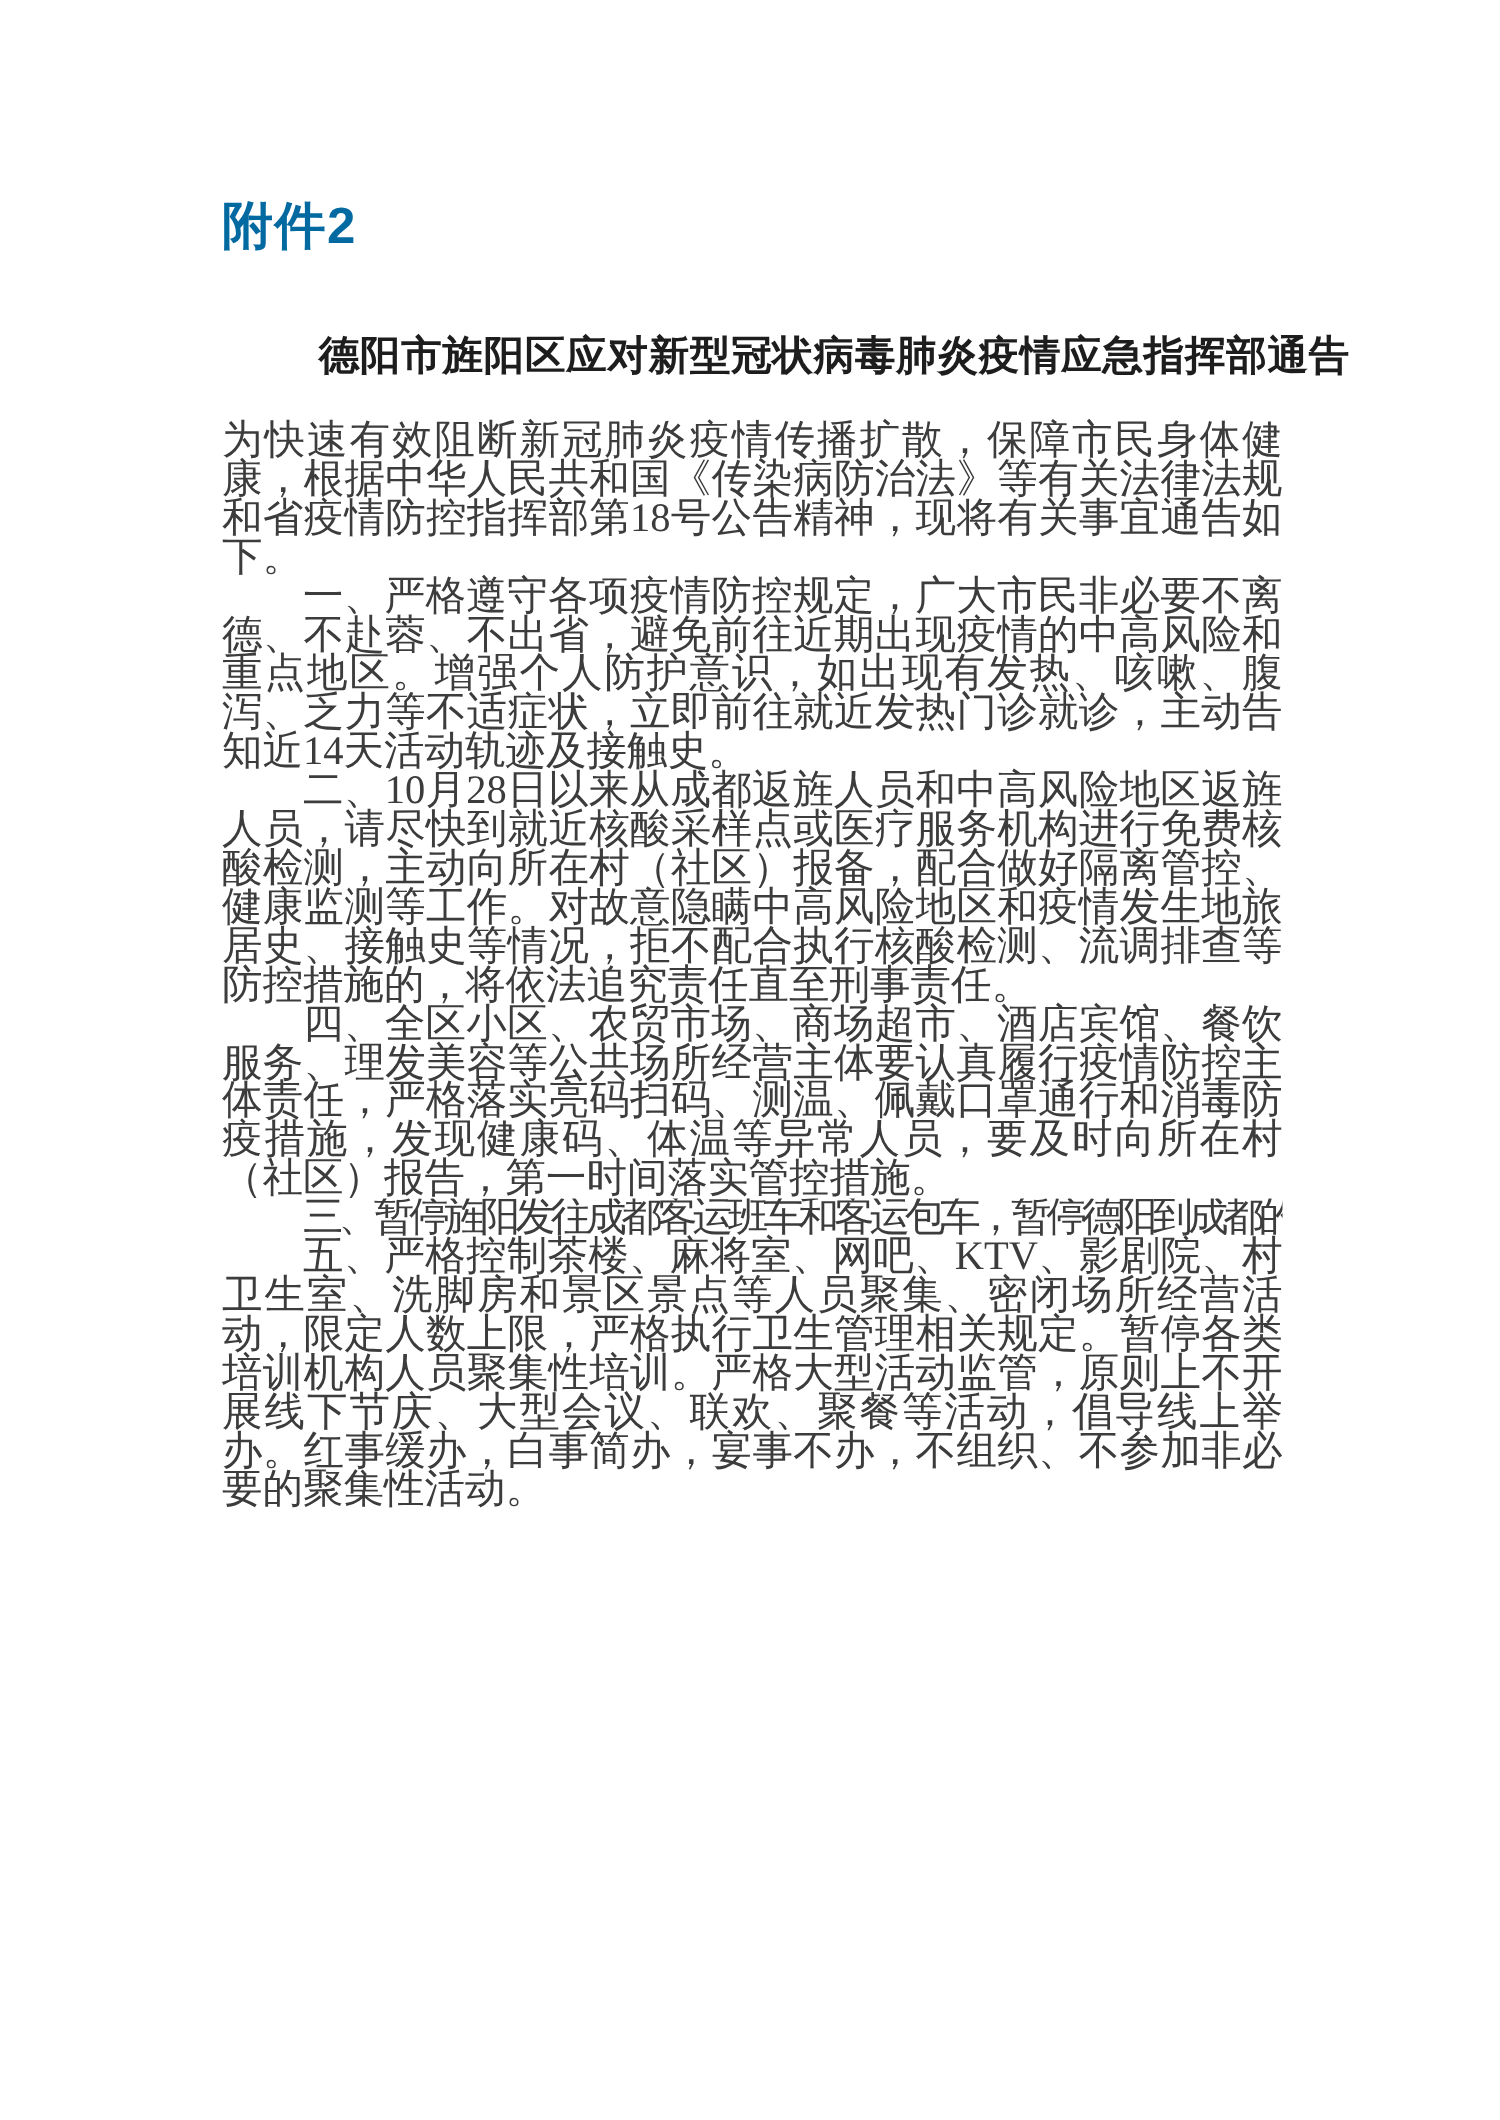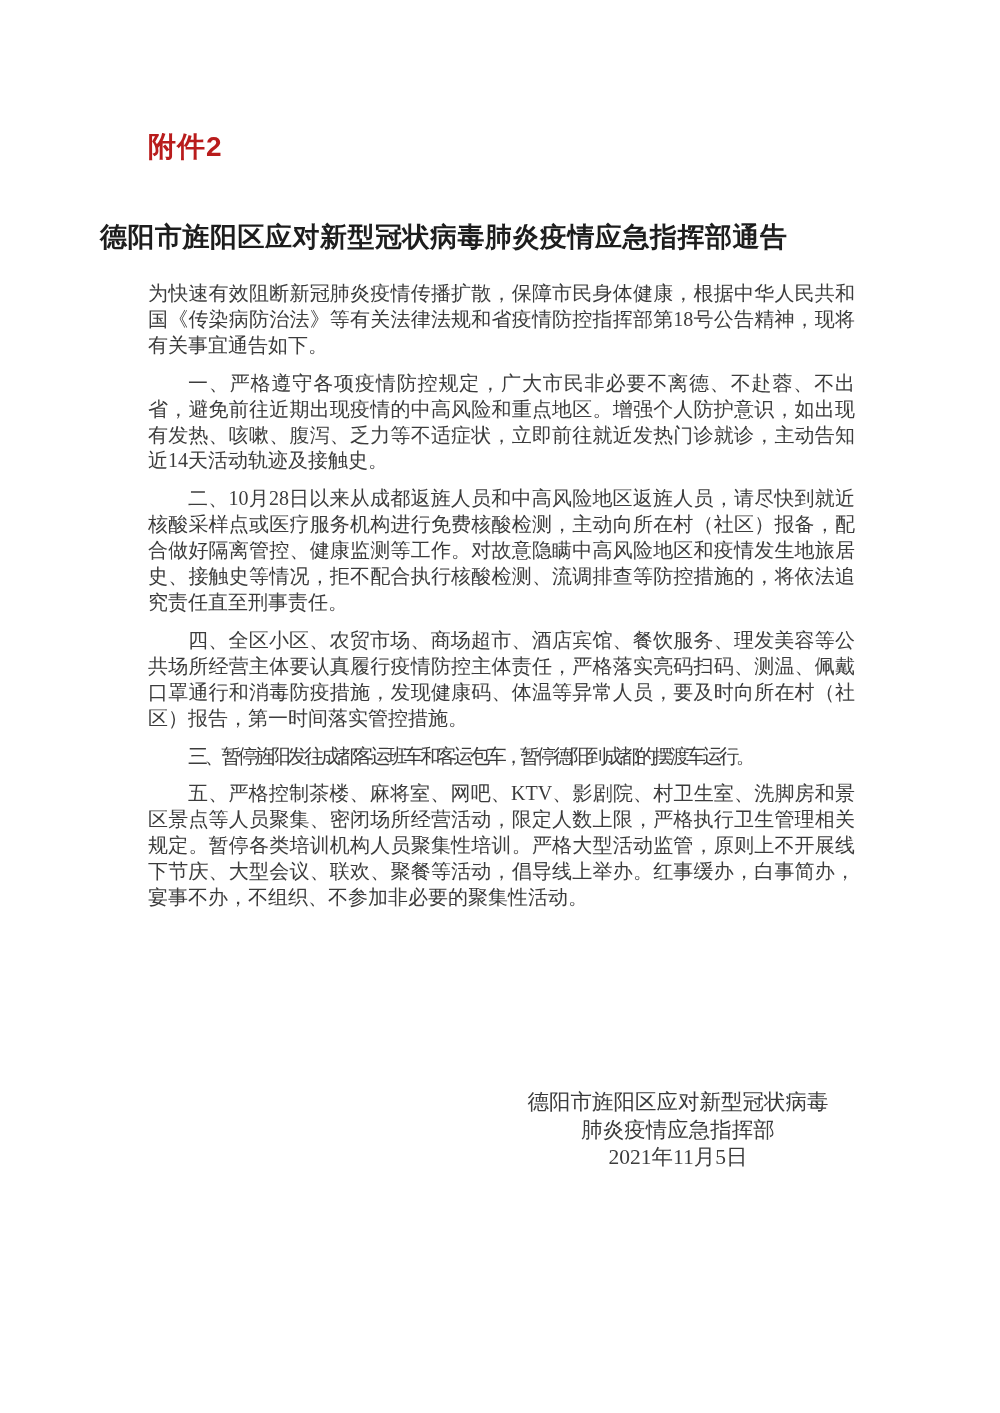--- a/index.html
+++ b/index.html
@@ -17,53 +17,52 @@
     width: 1000px;
     height: 1413px;
     background: #ffffff;
   }
   .attachment-label {
     position: absolute;
     left: 148px;
     top: 128px;
     font-family: "Liberation Sans", sans-serif;
     font-weight: bold;
-    font-size: 28px;
-    color: #b91c1c;
+    font-size: 34px;
+    color: #0369a1;
     letter-spacing: 1px;
   }
   .doc-title {
     position: absolute;
     left: 100px;
     top: 219px;
     width: 800px;
-    text-align: left;
+    text-align: right;
     font-family: "Liberation Serif", serif;
     font-weight: bold;
     font-size: 27px;
     color: #1d1d1d;
     letter-spacing: 0.5px;
     white-space: nowrap;
   }
   .doc-body {
     position: absolute;
     left: 148px;
     top: 281px;
     width: 707px;
-    font-size: 20px;
+    font-size: 27px;
     line-height: 25.9px;
     text-align: justify;
     color: #3c3c3c;
   }
   .doc-body p {
     margin: 0;
   }
   .doc-body p.indent {
     text-indent: 2em;
-    margin-top: 12px;
   }
   .doc-body p.squeeze {
     letter-spacing: -3.4px;
     white-space: nowrap;
     overflow: hidden;
   }
   .signature {
     position: absolute;
     left: 518px;
     top: 1089px;
@@ -86,19 +85,14 @@
 
   <div class="doc-body">
     <p>为快速有效阻断新冠肺炎疫情传播扩散，保障市民身体健康，根据中华人民共和国《传染病防治法》等有关法律法规和省疫情防控指挥部第18号公告精神，现将有关事宜通告如下。</p>
     <p class="indent">一、严格遵守各项疫情防控规定，广大市民非必要不离德、不赴蓉、不出省，避免前往近期出现疫情的中高风险和重点地区。增强个人防护意识，如出现有发热、咳嗽、腹泻、乏力等不适症状，立即前往就近发热门诊就诊，主动告知近14天活动轨迹及接触史。</p>
     <p class="indent">二、10月28日以来从成都返旌人员和中高风险地区返旌人员，请尽快到就近核酸采样点或医疗服务机构进行免费核酸检测，主动向所在村（社区）报备，配合做好隔离管控、健康监测等工作。对故意隐瞒中高风险地区和疫情发生地旅居史、接触史等情况，拒不配合执行核酸检测、流调排查等防控措施的，将依法追究责任直至刑事责任。</p>
     <p class="indent">四、全区小区、农贸市场、商场超市、酒店宾馆、餐饮服务、理发美容等公共场所经营主体要认真履行疫情防控主体责任，严格落实亮码扫码、测温、佩戴口罩通行和消毒防疫措施，发现健康码、体温等异常人员，要及时向所在村（社区）报告，第一时间落实管控措施。</p>
     <p class="indent squeeze">三、暂停旌阳发往成都客运班车和客运包车，暂停德阳到成都的摆渡车运行。</p>
     <p class="indent">五、严格控制茶楼、麻将室、网吧、KTV、影剧院、村卫生室、洗脚房和景区景点等人员聚集、密闭场所经营活动，限定人数上限，严格执行卫生管理相关规定。暂停各类培训机构人员聚集性培训。严格大型活动监管，原则上不开展线下节庆、大型会议、联欢、聚餐等活动，倡导线上举办。红事缓办，白事简办，宴事不办，不组织、不参加非必要的聚集性活动。</p>
   </div>
 
-  <div class="signature">
-    <div>德阳市旌阳区应对新型冠状病毒</div>
-    <div>肺炎疫情应急指挥部</div>
-    <div>2021年11月5日</div>
-  </div>
 
 </div>
 
 </body></html>

